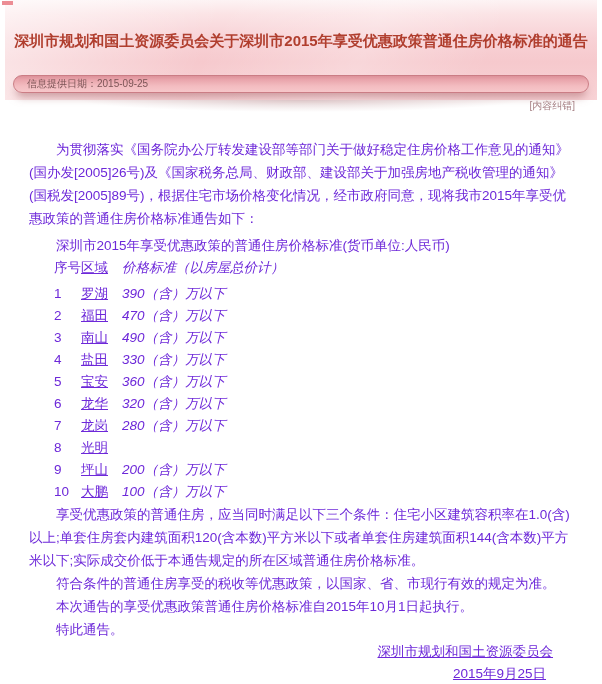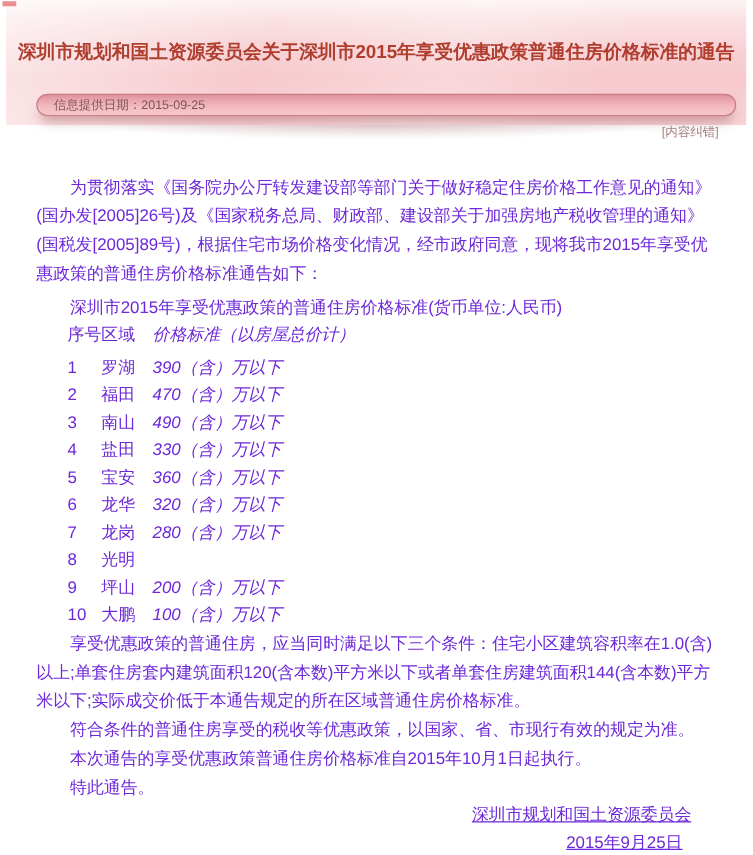--- a/index.html
+++ b/index.html
@@ -41,21 +41,21 @@
     padding-top: 32px;
     text-align: center;
     font-size: 15px;
     font-weight: bold;
     color: #b03e2e;
     letter-spacing: 0;
     z-index: 1;
   }
   .info-bar {
     position: absolute;
-    left: 24px; right: 8px; bottom: 7px;
+    left: 8px; right: 8px; bottom: 7px;
     height: 18px;
     border-radius: 9px;
     border: 1px solid #cb7d85;
     box-sizing: border-box;
     background: linear-gradient(180deg,
       #dd929a 0%, #e9a4ab 22%, #f3bcc0 62%, #f6c7ca 100%);
     box-shadow: 0 7px 9px -3px rgba(166,99,104,0.55);
     display: flex;
     justify-content: space-between;
     align-items: center;
@@ -83,21 +83,21 @@
     padding: 22px 29px 0;
     font-size: 13.5px;
     line-height: 23px;
     color: #6d28d9;
   }
   .para { margin: 0; text-indent: 2em; }
   .gap-top { margin-top: 4px; }
   .rows { margin-top: 4px; padding-left: 25px; }
   .row { display: flex; line-height: 22px; }
   .c-no   { flex: none; width: 27px; }
-  .c-dist { flex: none; width: 41px; }
+  .c-dist { flex: none; width: 41px; text-decoration: underline; }
   .c-price{ flex: none; font-style: italic; }
   .sign { margin-top: 0; text-align: right; text-decoration: underline; }
   .sign .org  { margin: 0; line-height: 22px; padding-right: 20px; }
   .sign .date { margin: 0; line-height: 22px; padding-right: 27px; }
 </style>
 </head>
 <body>
 
 <div class="page">
 

